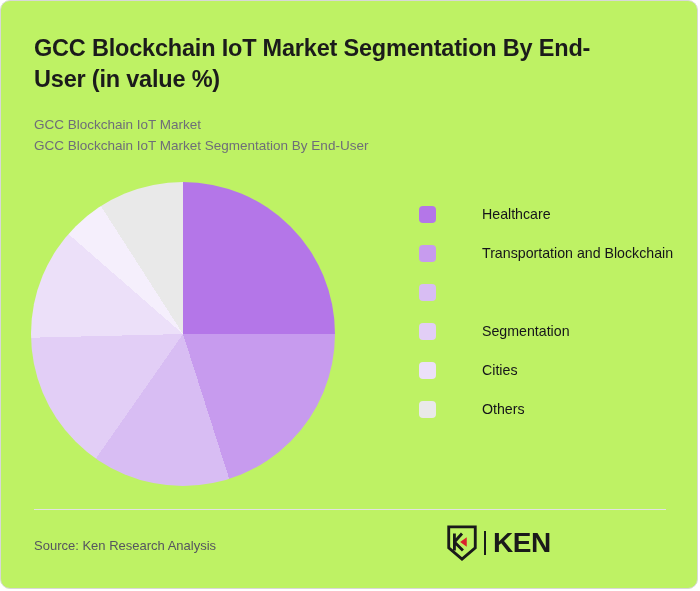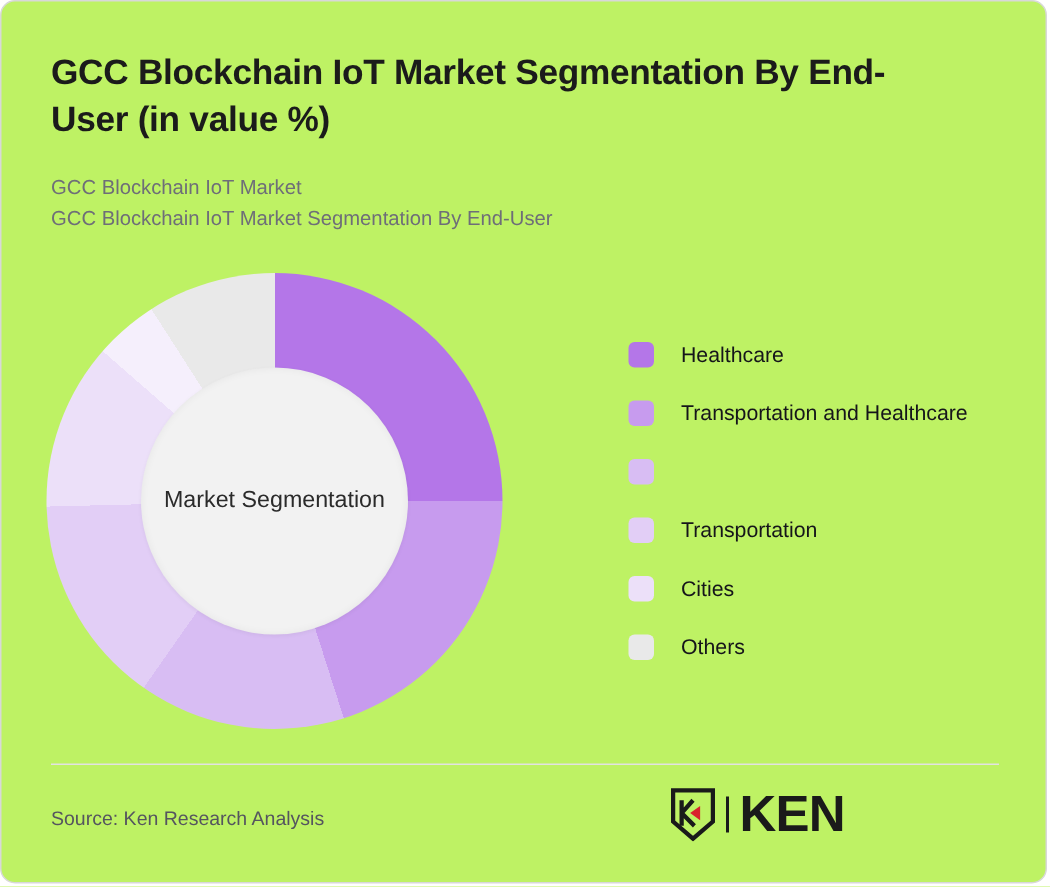--- a/index.html
+++ b/index.html
@@ -70,22 +70,23 @@
   }
 
   
   .legend{
     position:absolute;
     left:418px;top:205px;
     width:255px;
   }
   .legend-row{
     display:flex;
-    align-items:flex-end;
+    align-items:flex-start;
     height:39px;
+    gap:28px;
   }
   .swatch{
     width:17px;height:17px;
     border-radius:4px;
     flex:0 0 auto;
   }
   .legend-label{
     margin-left:18px;
     font-size:14.2px;
     color:#15151a;
@@ -112,60 +113,57 @@
     display:flex;align-items:center;
   }
   .logo-mark{width:34px;height:36px;flex:0 0 auto;}
   .logo-bar{
     width:2px;height:24px;
     background:#1a1a1a;
     margin:0 7px 0 5px;
   }
   .logo-text{
     display:flex;align-items:flex-start;
-    font-size:34px;
+    font-size:28px;
     font-weight:bold;
     letter-spacing:-0.5px;
     color:#1a1a1a;
   }
   .logo-word{ line-height:1; }
 </style>
 </head>
 <body>
 
 <div class="card">
 
   <div class="title">GCC Blockchain IoT Market Segmentation By End-User (in value %)</div>
   <div class="subtitle sub2">GCC Blockchain IoT Market Segmentation By End-User</div>
   <div class="subtitle sub1">GCC Blockchain IoT Market</div>
 
   <div class="chart-area">
     <div class="donut-wrap">
       <div class="donut" id="donut-ring" style="background: conic-gradient(rgb(180, 118, 232) 0deg, rgb(180, 118, 232) 90deg, rgb(199, 155, 238) 90deg, rgb(199, 155, 238) 162.3deg, rgb(216, 189, 243) 162.3deg, rgb(216, 189, 243) 215deg, rgb(226, 206, 246) 215deg, rgb(226, 206, 246) 268.6deg, rgb(236, 224, 249) 268.6deg, rgb(236, 224, 249) 311.1deg, rgb(245, 239, 252) 311.1deg, rgb(245, 239, 252) 327.3deg, rgb(233, 233, 233) 327.3deg, rgb(233, 233, 233) 360deg);"></div>
-      <div class="donut-hole">
-        <span class="hole-label">Market Segmentation</span>
-      </div>
     </div>
   </div>
 
   <div class="legend" id="legend">
       <div class="legend-row">
         <span class="swatch" style="background: rgb(180, 118, 232);"></span>
         <span class="legend-label">Healthcare</span>
       </div>
       <div class="legend-row">
         <span class="swatch" style="background: rgb(199, 155, 238);"></span>
-        <span class="legend-label">Transportation and Healthcare</span>
+        <span class="legend-label">Transportation and Blockchain</span>
       </div>
       <div class="legend-row">
         <span class="swatch" style="background: rgb(216, 189, 243);"></span>
       </div>
       <div class="legend-row">
         <span class="swatch" style="background: rgb(226, 206, 246);"></span>
-        <span class="legend-label">Transportation</span>
+        <span class="legend-label">Segmentation</span>
       </div>
       <div class="legend-row">
         <span class="swatch" style="background: rgb(236, 224, 249);"></span>
         <span class="legend-label">Cities</span>
       </div>
       <div class="legend-row">
         <span class="swatch" style="background: rgb(233, 233, 233);"></span>
         <span class="legend-label">Others</span>
       </div>
     </div>

